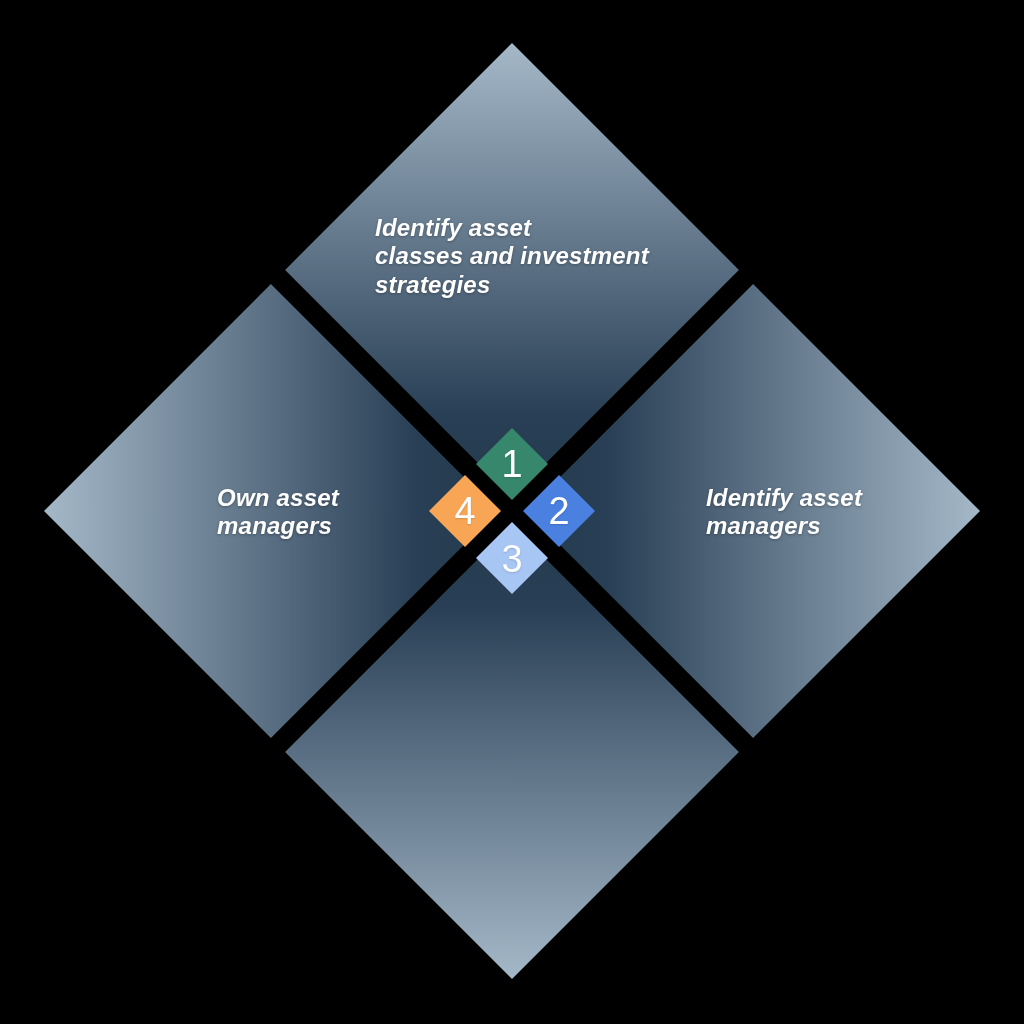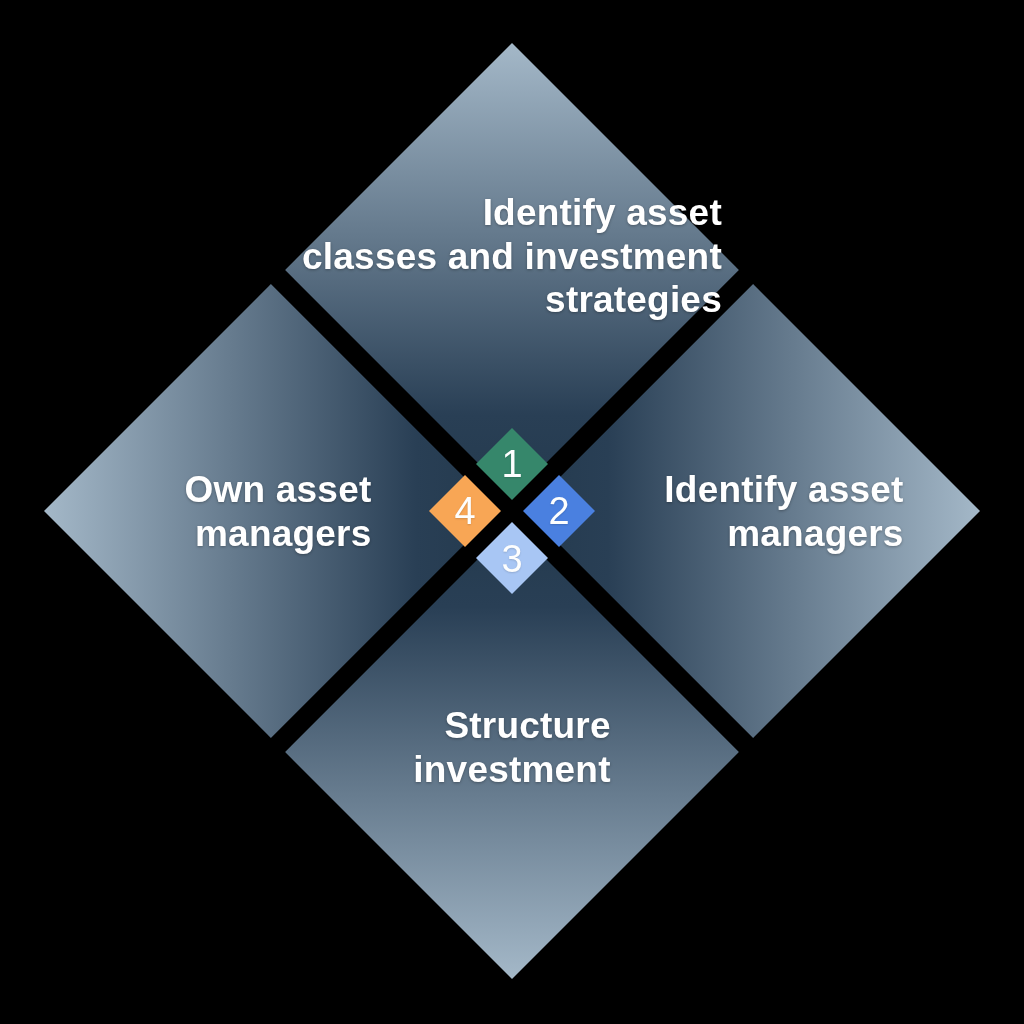--- a/index.html
+++ b/index.html
@@ -20,28 +20,29 @@
   .stage svg {
     position: absolute;
     left: 0;
     top: 0;
   }
   .label {
     position: absolute;
     transform: translate(-50%, -50%);
     color: #ffffff;
     font-weight: bold;
-    font-size: 37px;
+    font-size: 24px;
     line-height: 1.18;
-    text-align: right;
+    text-align: left;
     white-space: pre-line;
     letter-spacing: 0.2px;
     text-shadow: 0 1px 3px rgba(0,0,0,0.30);
     pointer-events: none;
     width: max-content;
+    font-style: italic;
   }
   .label-top    { left: 512px; top: 256px; }
   .label-right  { left: 784px; top: 512px; }
   .label-bottom { left: 512px; top: 748px; }
   .label-left   { left: 278px; top: 512px; }
   .step-num {
     position: absolute;
     transform: translate(-50%, -50%);
     color: #fdfefe;
     font-weight: normal;
@@ -94,22 +95,20 @@
     <polygon points="559,475 595,511 559,547 523,511" fill="#4A80E0"></polygon>
     <polygon points="512,522 548,558 512,594 476,558" fill="#A8C6F4"></polygon>
     <polygon points="429,511 465,475 501,511 465,547" fill="#F8A655"></polygon>
   </svg>
 
   <div class="label label-top">Identify asset
 classes and investment
 strategies</div>
   <div class="label label-right">Identify asset
 managers</div>
-  <div class="label label-bottom">Structure
-investment</div>
   <div class="label label-left">Own asset
 managers</div>
 
   <div class="step-num step-1">1</div>
   <div class="step-num step-2">2</div>
   <div class="step-num step-3">3</div>
   <div class="step-num step-4">4</div>
 
 </div>
 

